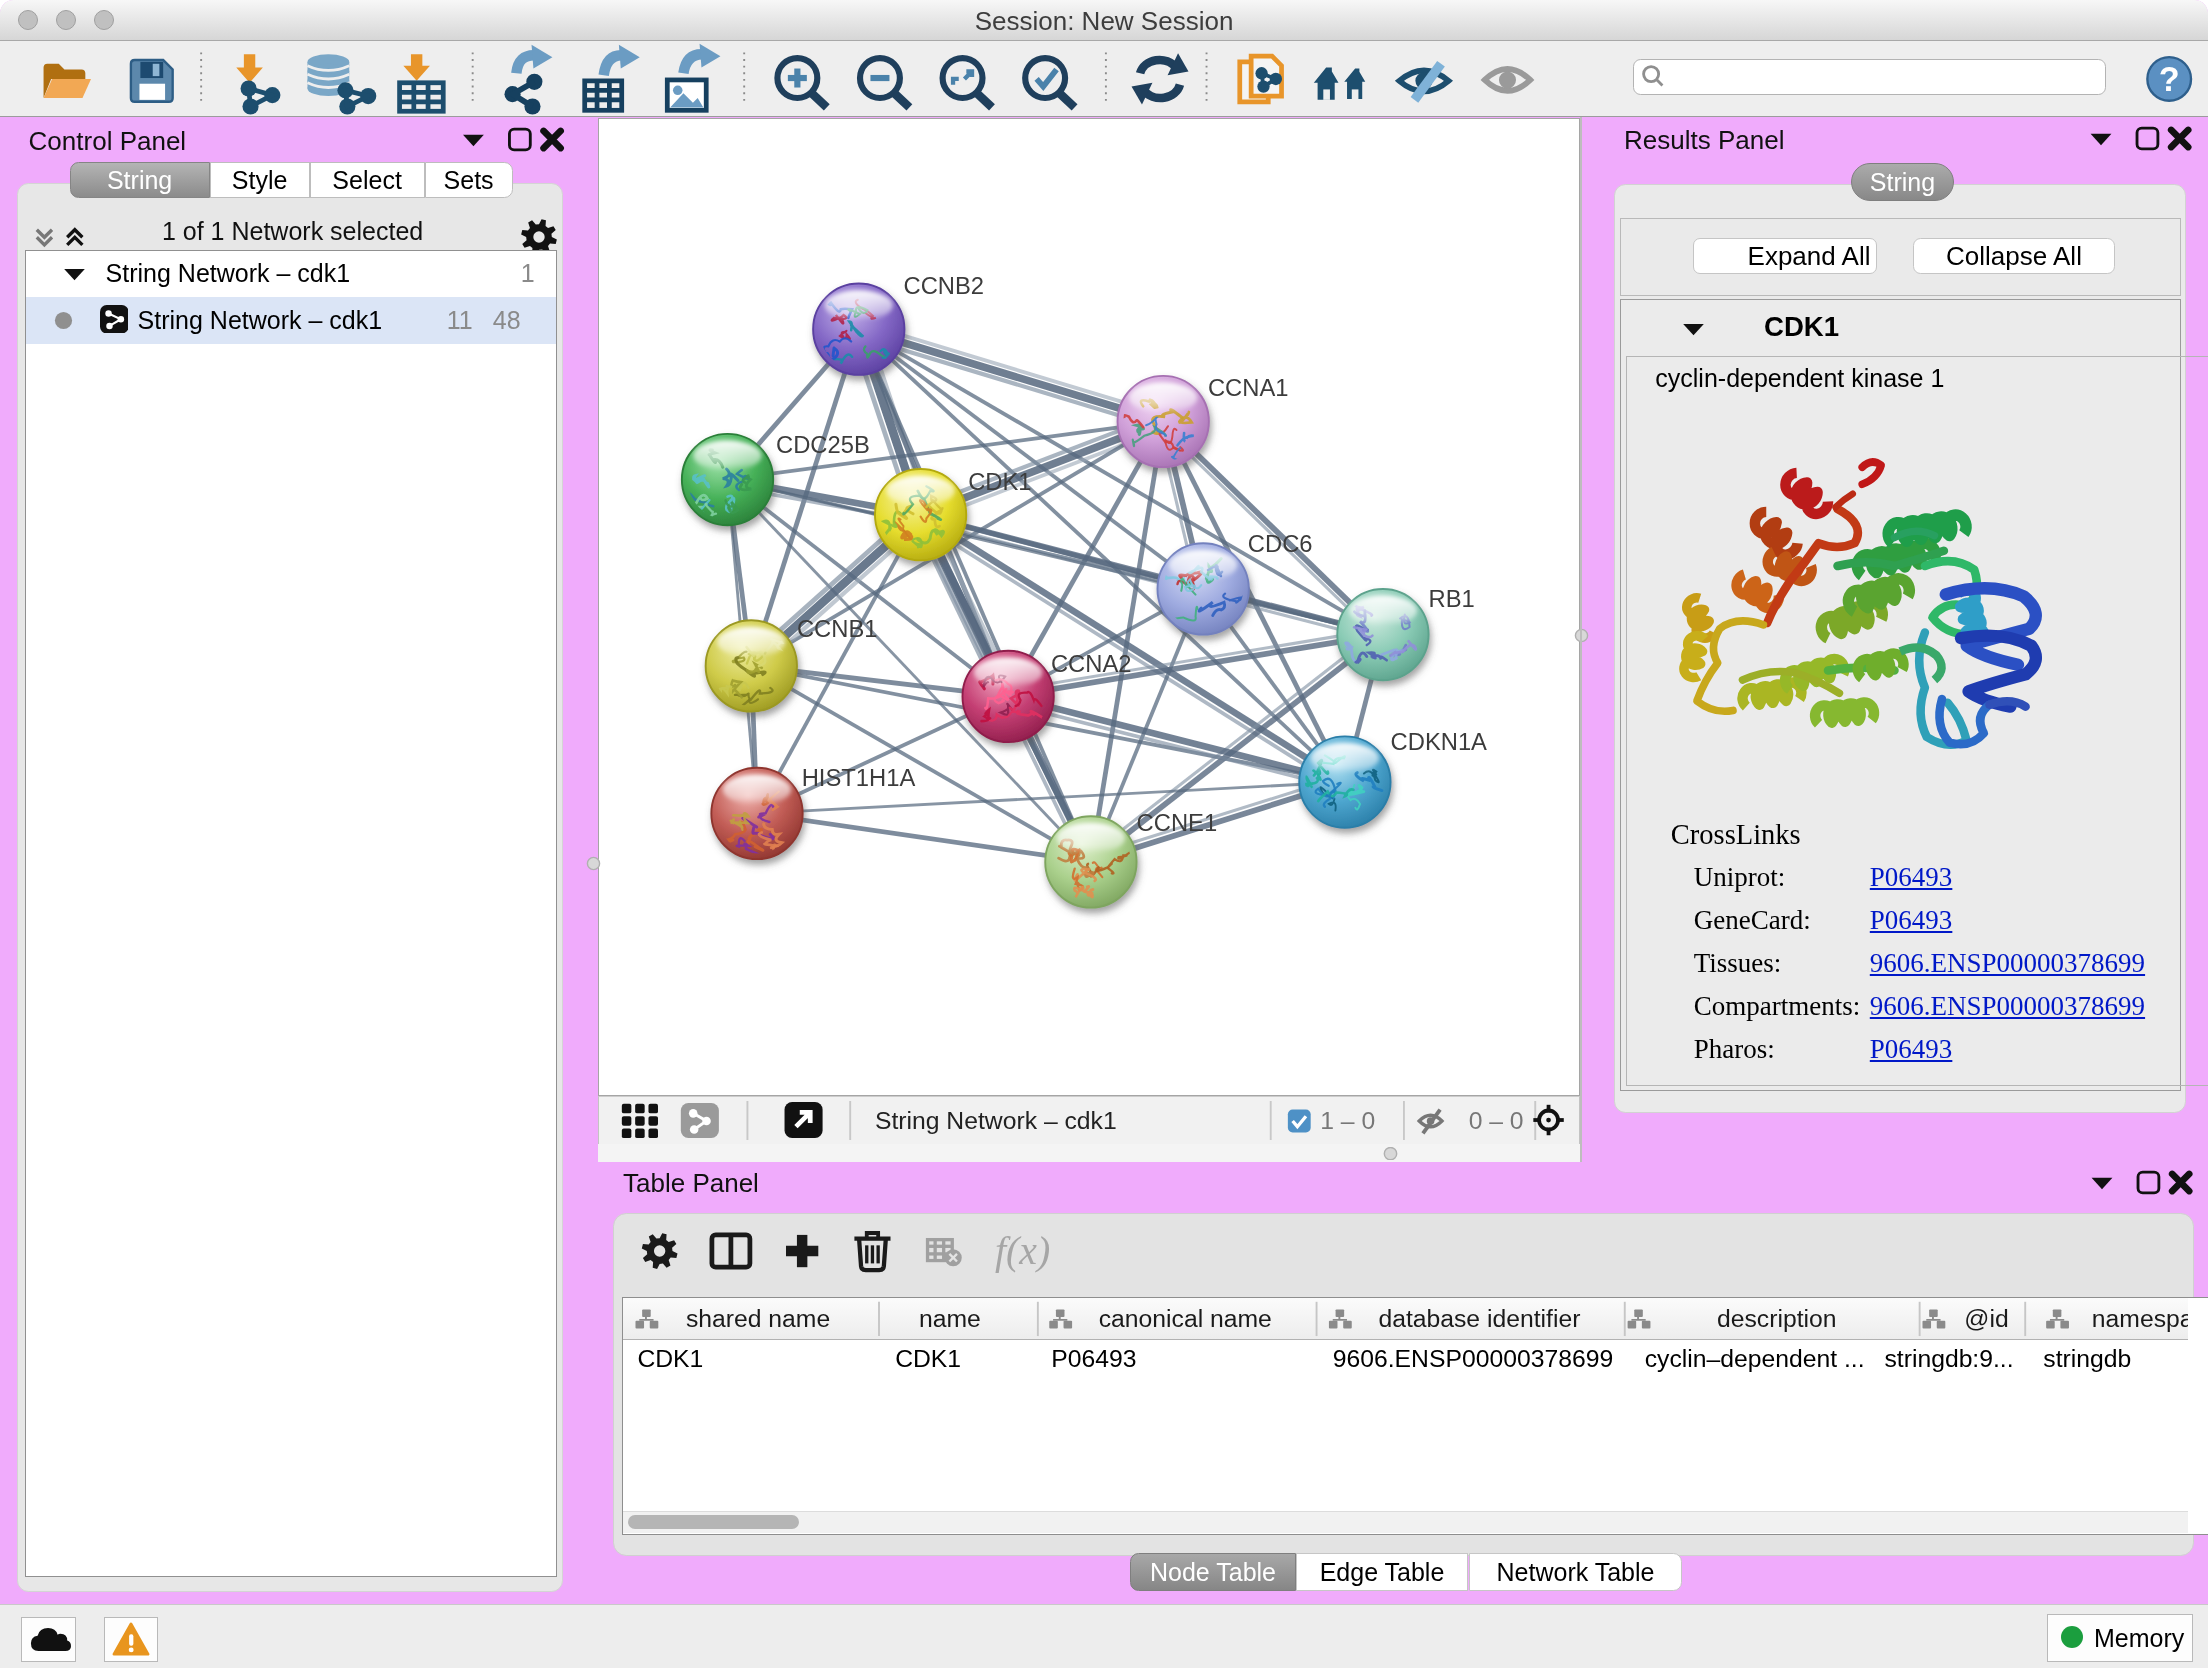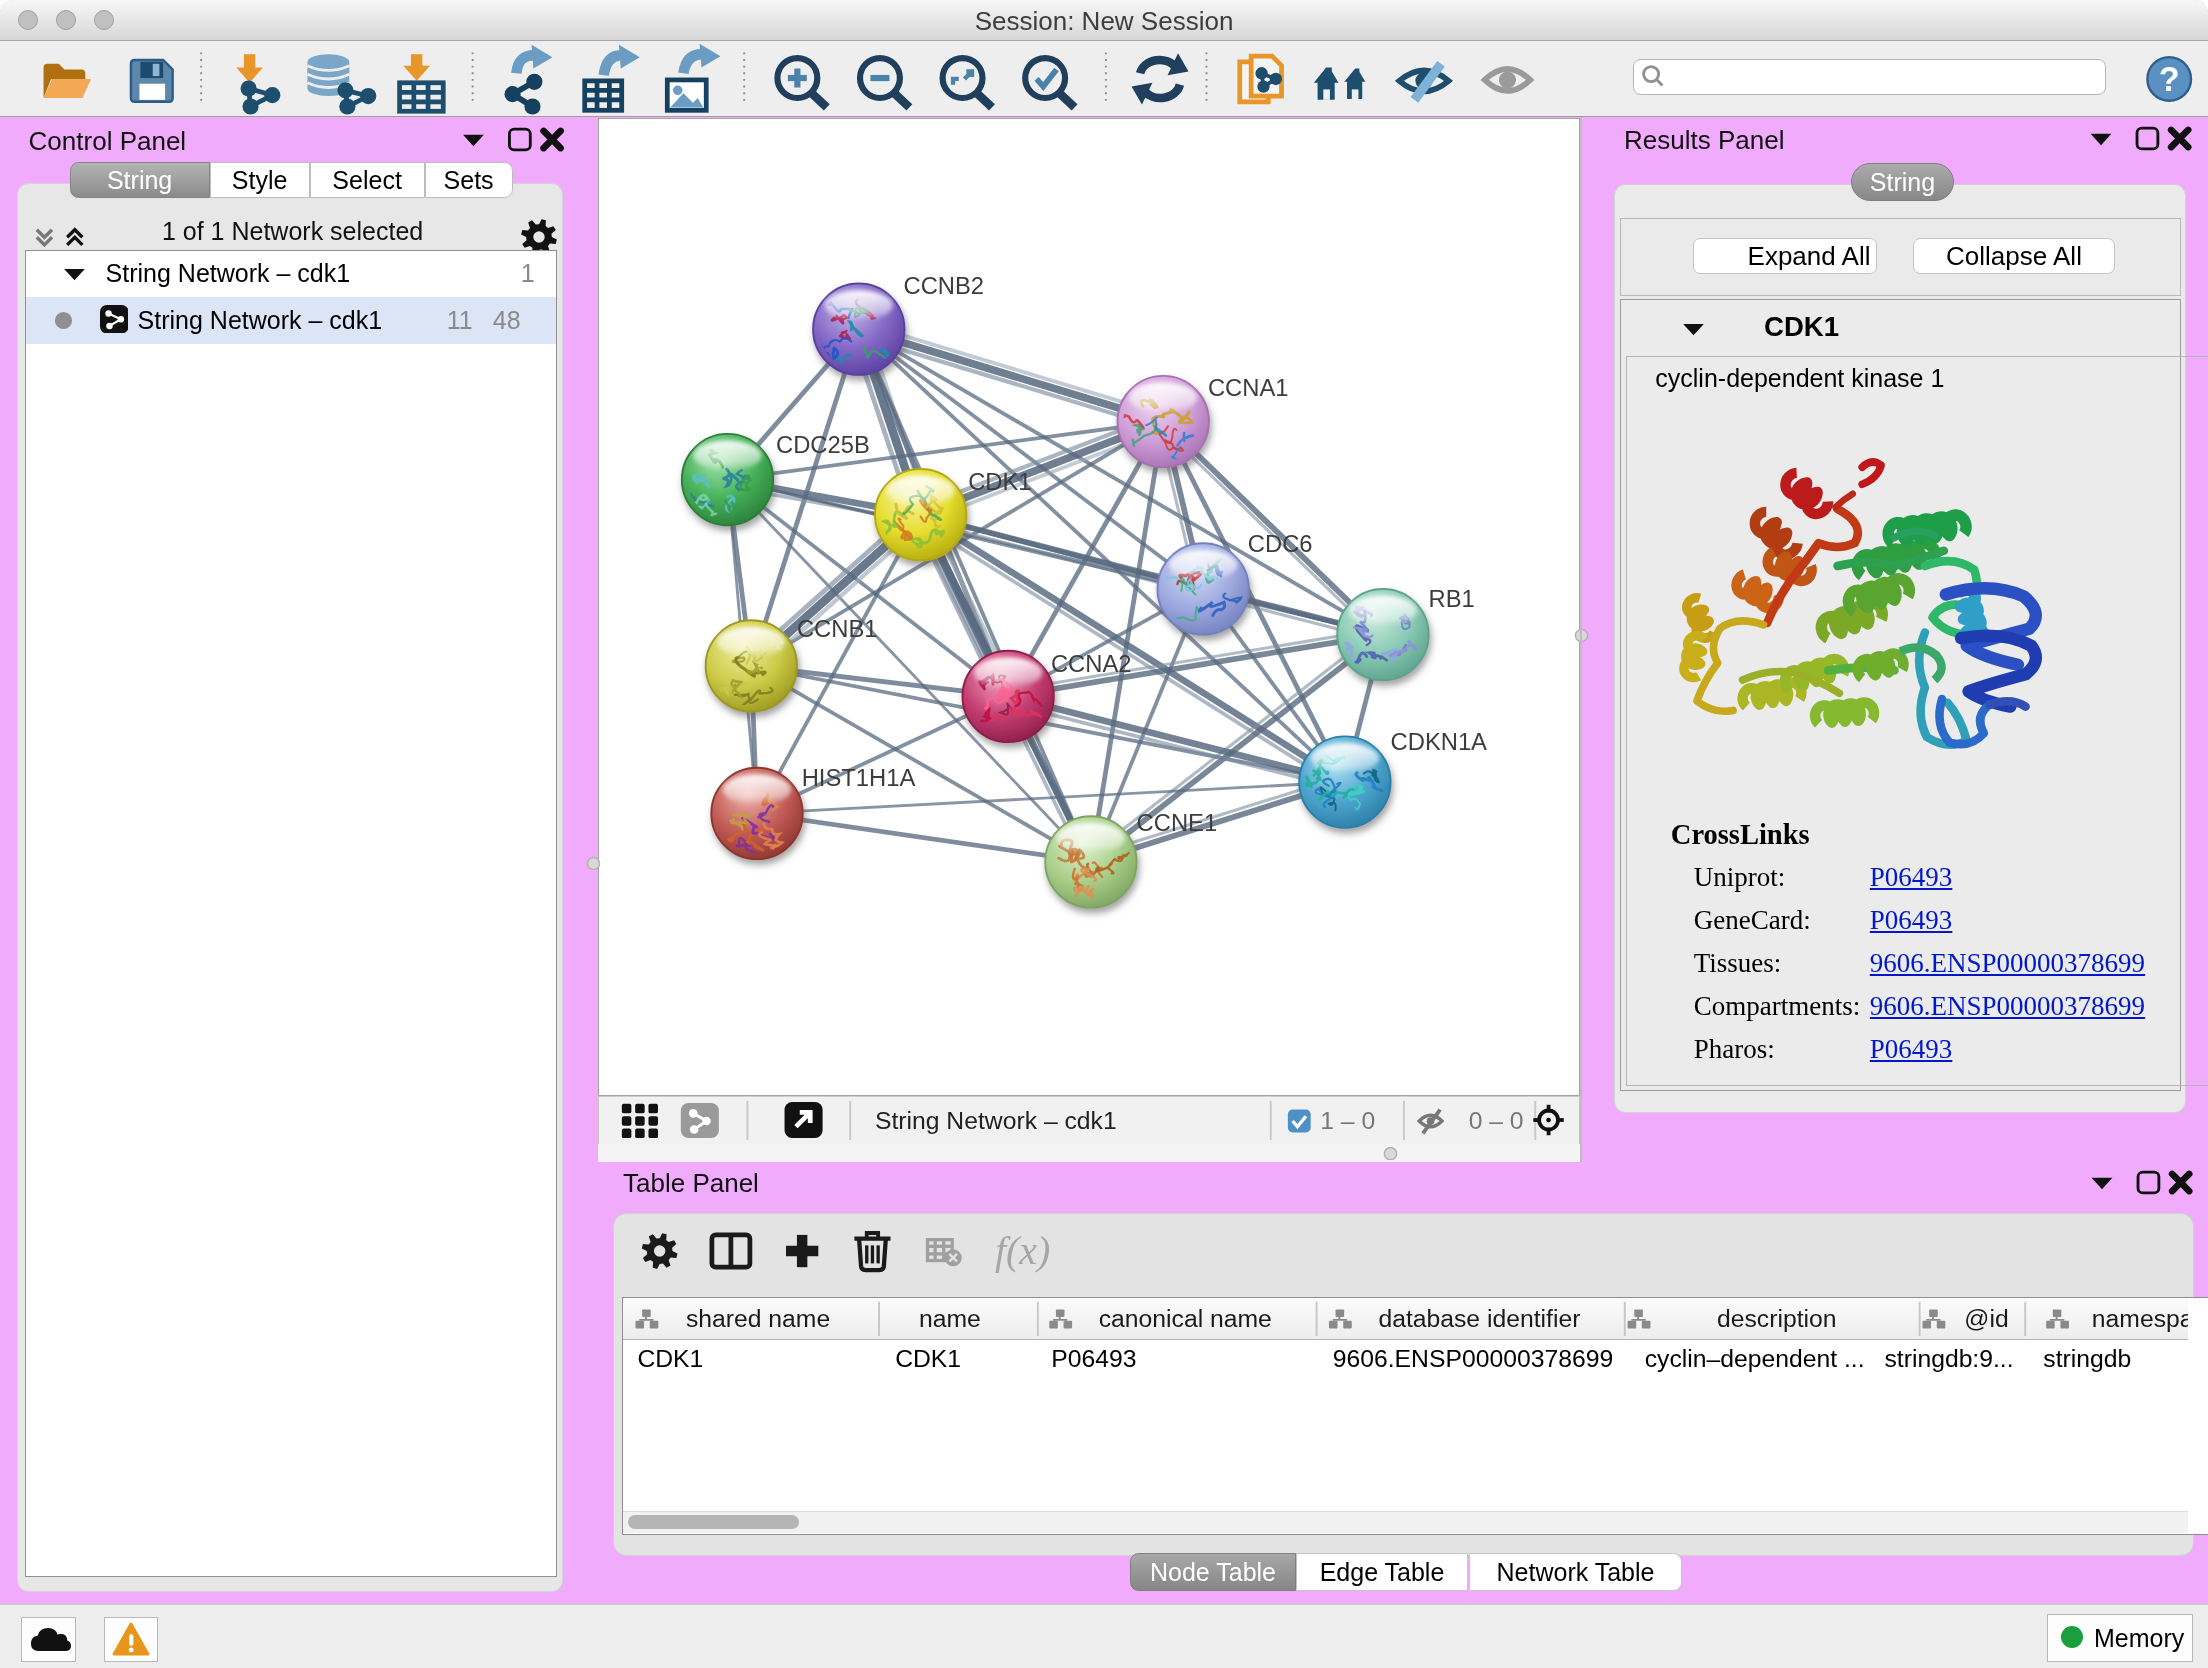--- a/index.html
+++ b/index.html
@@ -738,21 +738,21 @@
 <path d="M284 150 Q 330 136 366 152 Q 388 170 372 186 Q 334 196 306 204 Q 322 216 360 224" stroke="#2b50c4" stroke-width="13" fill="none" stroke-linecap="round"></path>
 <path d="M300 196 Q 344 188 374 204 Q 386 220 368 234 Q 330 244 308 252 Q 322 262 352 268" stroke="#1f3cb0" stroke-width="13" fill="none" stroke-linecap="round"></path>
 <path d="M280 260 Q 272 288 288 306 Q 310 312 324 296 Q 314 278 330 266" stroke="#2b6ac8" stroke-width="9" fill="none" stroke-linecap="round"></path>
 <path d="M330 266 Q 352 258 368 268" stroke="#3050b8" stroke-width="9" fill="none" stroke-linecap="round"></path>
 <path d="M186 44 Q 176 50 168 58" stroke="#bb2a14" stroke-width="7" fill="none" stroke-linecap="round"></path>
 <path d="M230 90 Q 252 78 272 88" stroke="#28a060" stroke-width="8" fill="none" stroke-linecap="round"></path>
 <path d="M196 238 a 10 11 -12 1 1 14 -3 a 10 11 -12 1 1 14 -3 a 10 11 -12 1 1 14 -3" stroke="#6fae2c" stroke-width="11" fill="none"></path>
 <path d="M236 210 Q 258 200 274 214 Q 286 228 272 240" stroke="#3aa86a" stroke-width="9" fill="none"></path>
 </g>
         </svg>
-    <div class="abs" style="left:44px;top:462px;font-family:'Liberation Serif',serif;font-weight:bold;font-size:28.5px;color:#000;">CrossLinks</div>
+    <div class="abs" style="left:44px;top:462px;font-family:'Liberation Serif',serif;font-weight:normal;font-size:28.5px;color:#000;">CrossLinks</div>
     <div class="abs" style="left:67px;top:499px;width:457px;font-family:'Liberation Serif',serif;font-size:27px;color:#000;line-height:43px;">
       <div>Uniprot:</div>
           <div>GeneCard:</div>
           <div>Tissues:</div>
           <div>Compartments:</div>
           <div>Pharos:</div>
     </div>
     <div class="abs" style="left:243px;top:499px;width:304px;font-family:'Liberation Serif',serif;font-size:27px;color:#0018c8;line-height:43px;text-decoration:underline;">
       <div>P06493</div>
           <div>P06493</div>

